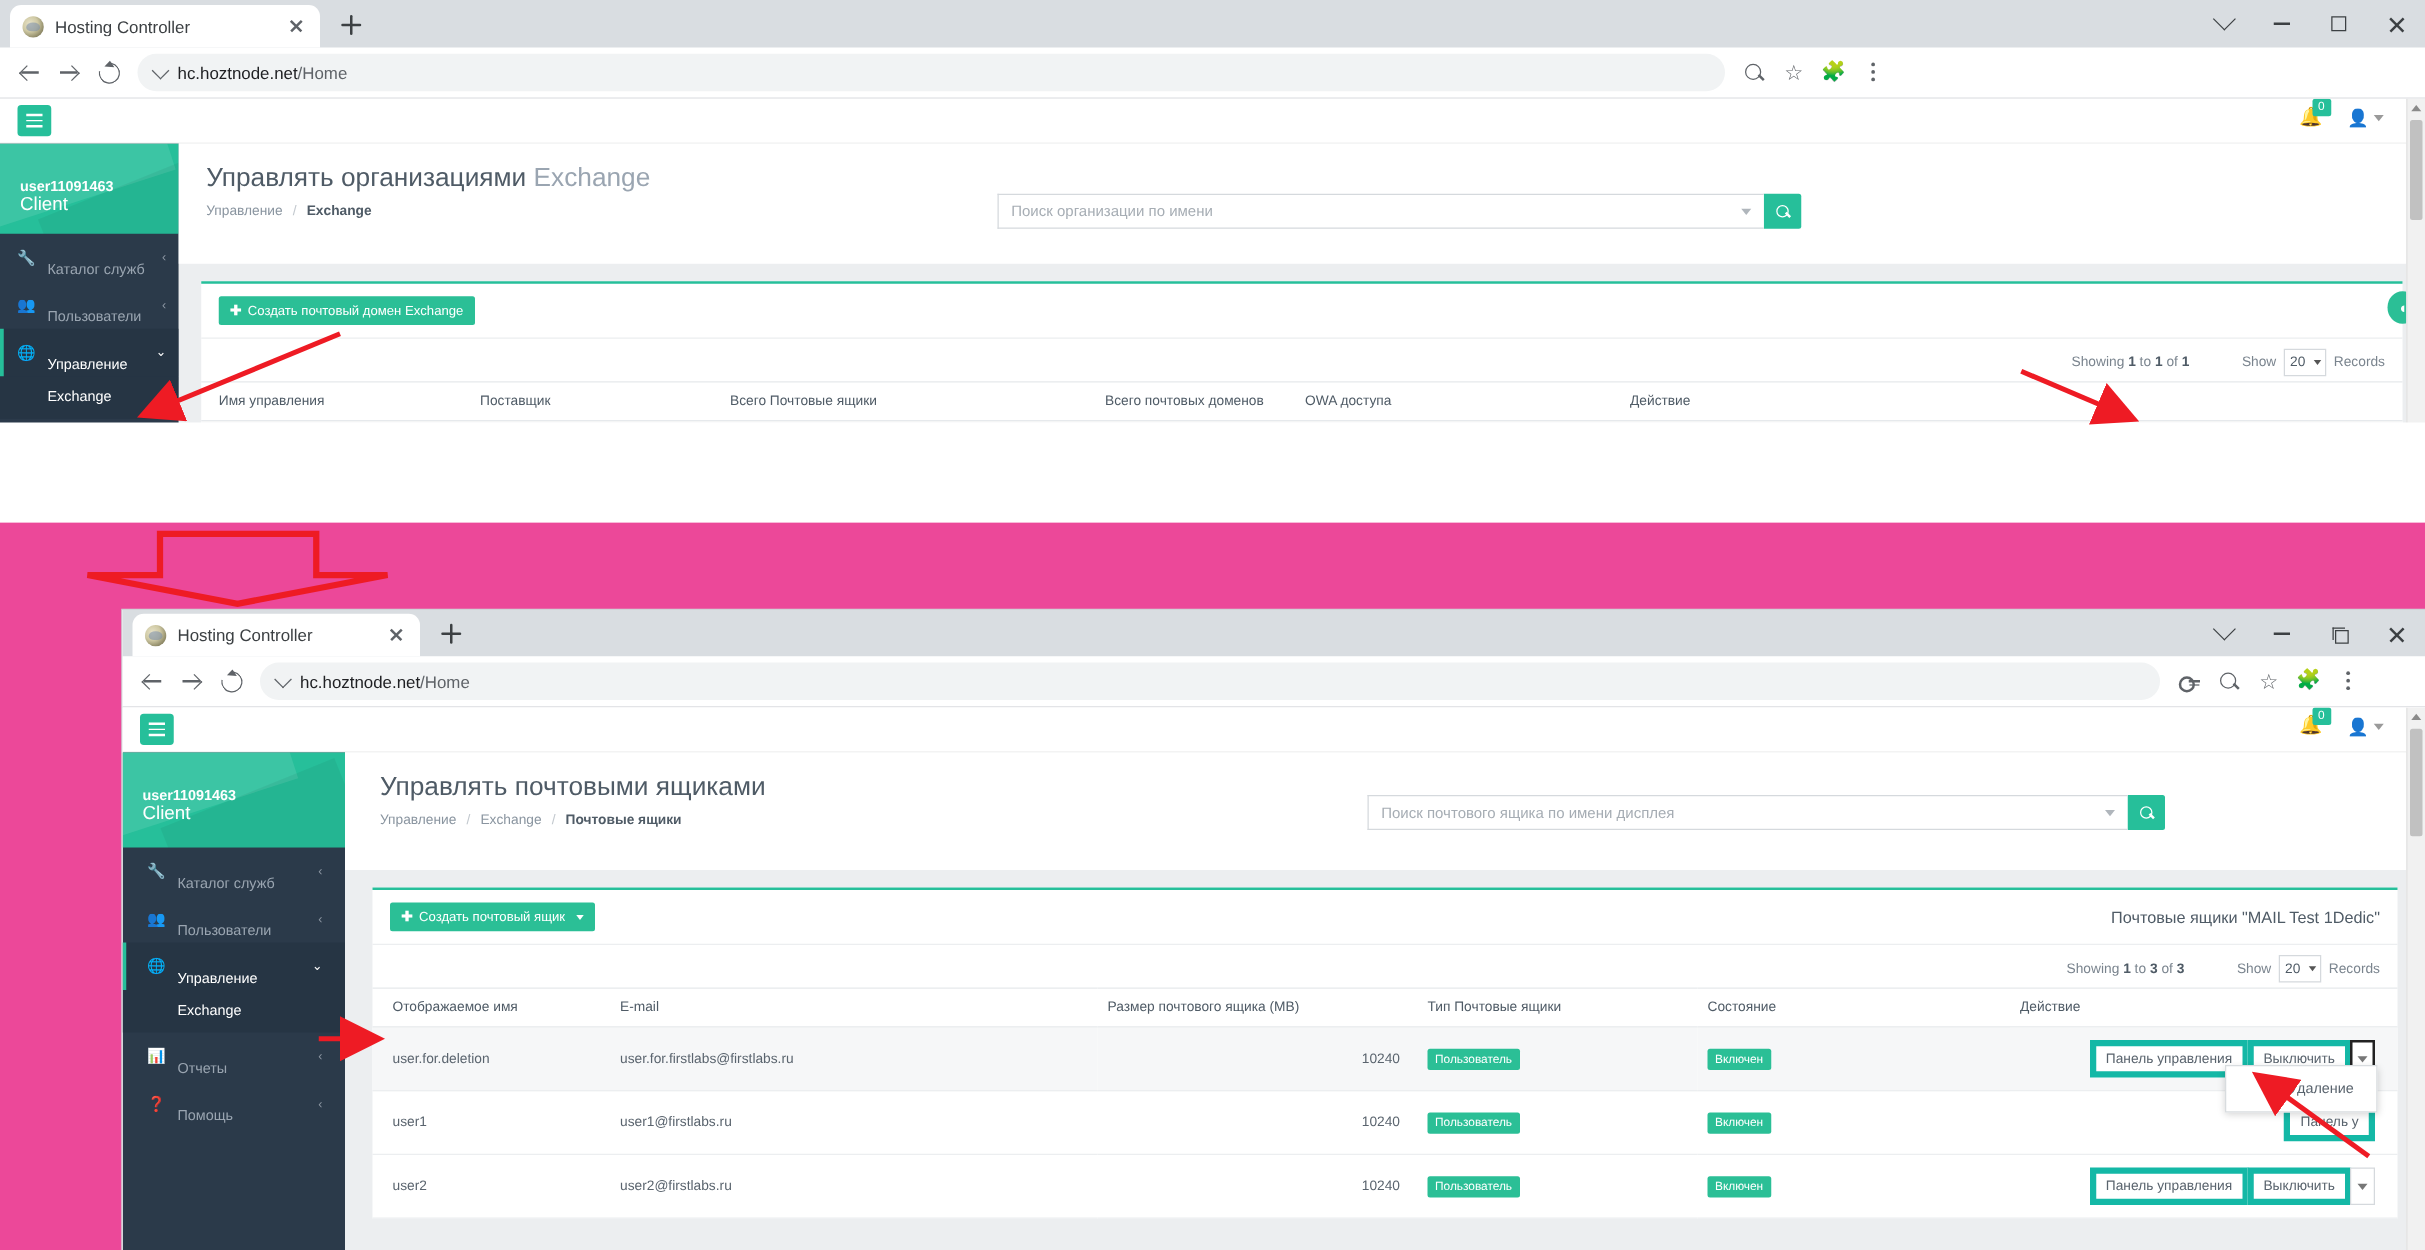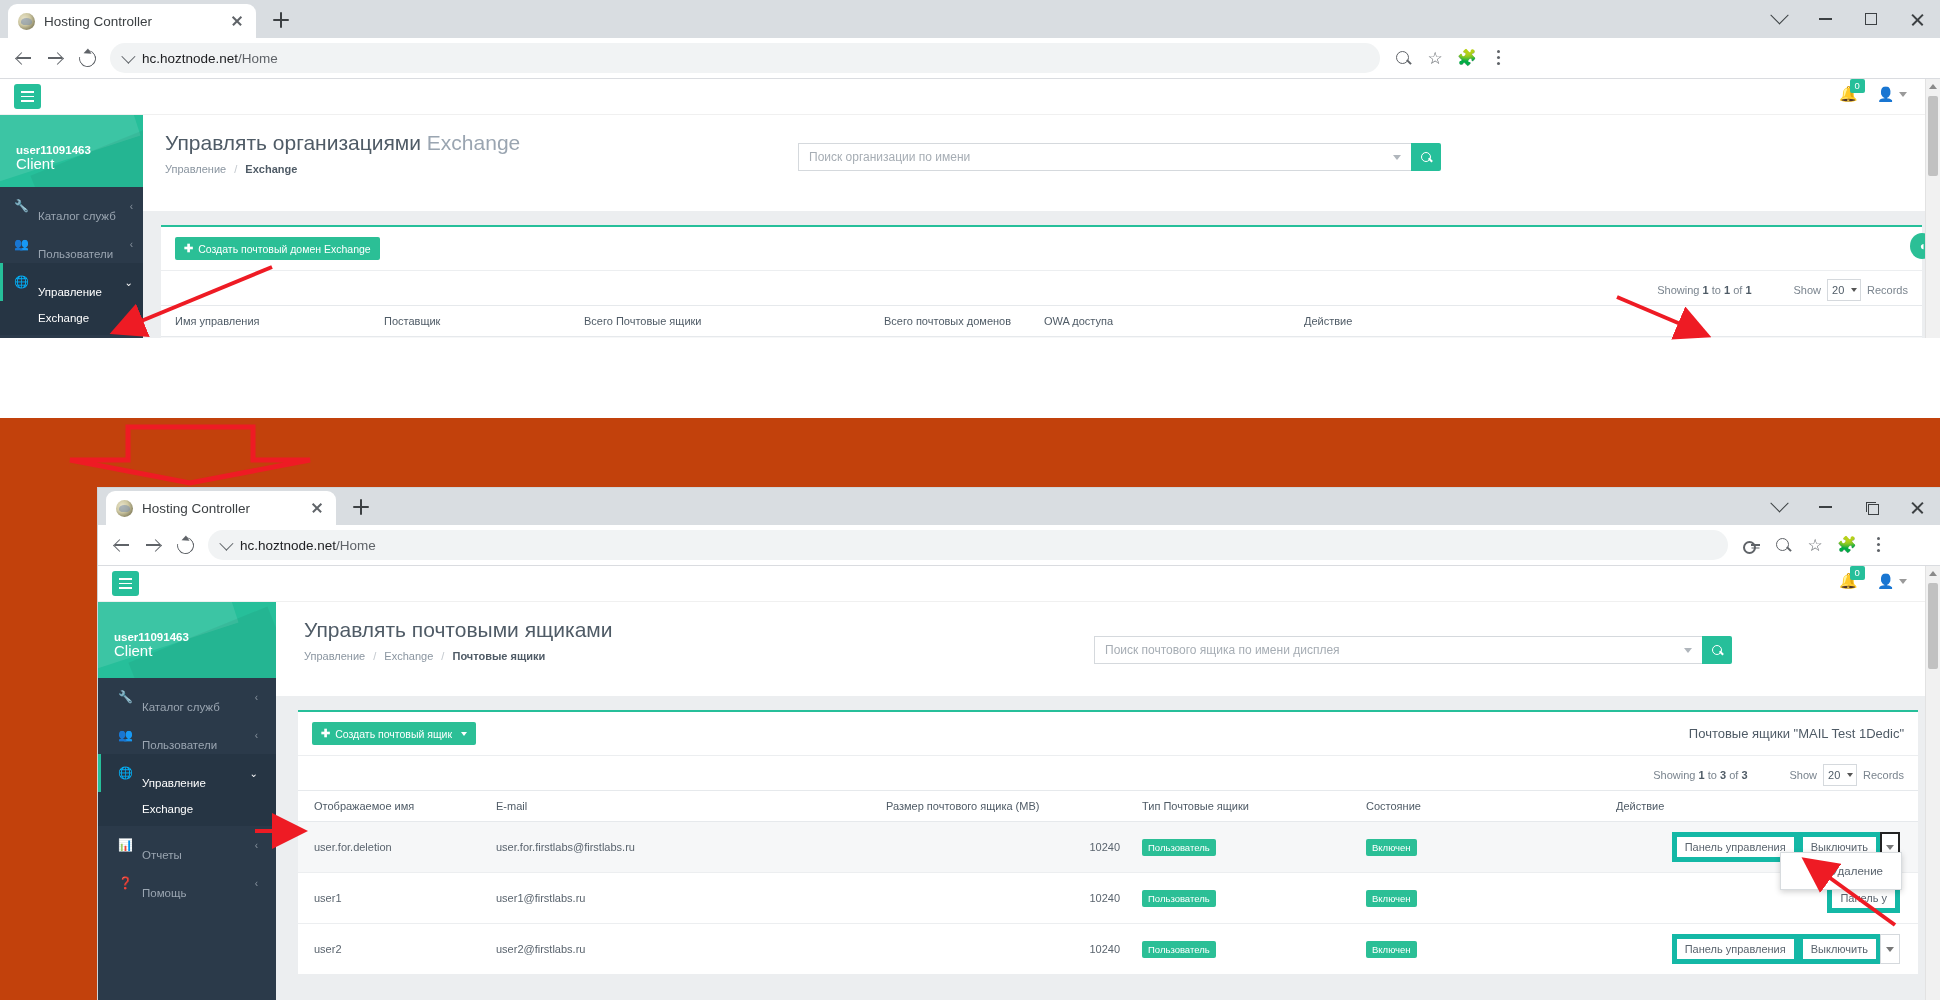--- a/index.html
+++ b/index.html
@@ -3,21 +3,21 @@
 <meta charset="utf-8">
 <style>
   * { box-sizing: border-box; }
   html, body {
     margin: 0; padding: 0;
     width: 1940px; height: 1000px;
     background: #ffffff;
     font-family: "Liberation Sans", sans-serif;
     overflow: hidden;
   }
-  .stage { position: relative; width: 1940px; height: 1000px; background:#c2410c;text-decoration:underline; }
+  .stage { position: relative; width: 1940px; height: 1000px; background:#ec4899;text-decoration:underline; }
 
   
   .browser { position: absolute; background: #ffffff; overflow: hidden; }
   .tabstrip {
     height: 38px; background: #d9dde1; position: relative;
     display: flex; align-items: flex-end; padding-left: 8px;
   }
   .tab {
     height: 34px; width: 248px; background: #fff;
     border-radius: 9px 9px 0 0; display: flex; align-items: center;
@@ -358,21 +358,21 @@
               <span>Управлять организациями</span>
               <span class="muted">Exchange</span>
             </div>
             <div class="crumbs">
               <span>Управление</span>
               <span class="sep">/</span>
               <b>Exchange</b>
             </div>
           </div>
 
-          <div class="search-wrap" style="left:655px; top:28px;">
+          <div class="search-wrap" style="left:655px; top:40px;">
             <div class="search-input" style="width:613px;">
               <span>Поиск организации по имени</span>
               <span class="search-caret"></span>
             </div>
             <div class="search-btn">
                 <span class="mag"></span>
               </div>
           </div>
 
           <div class="panel">

